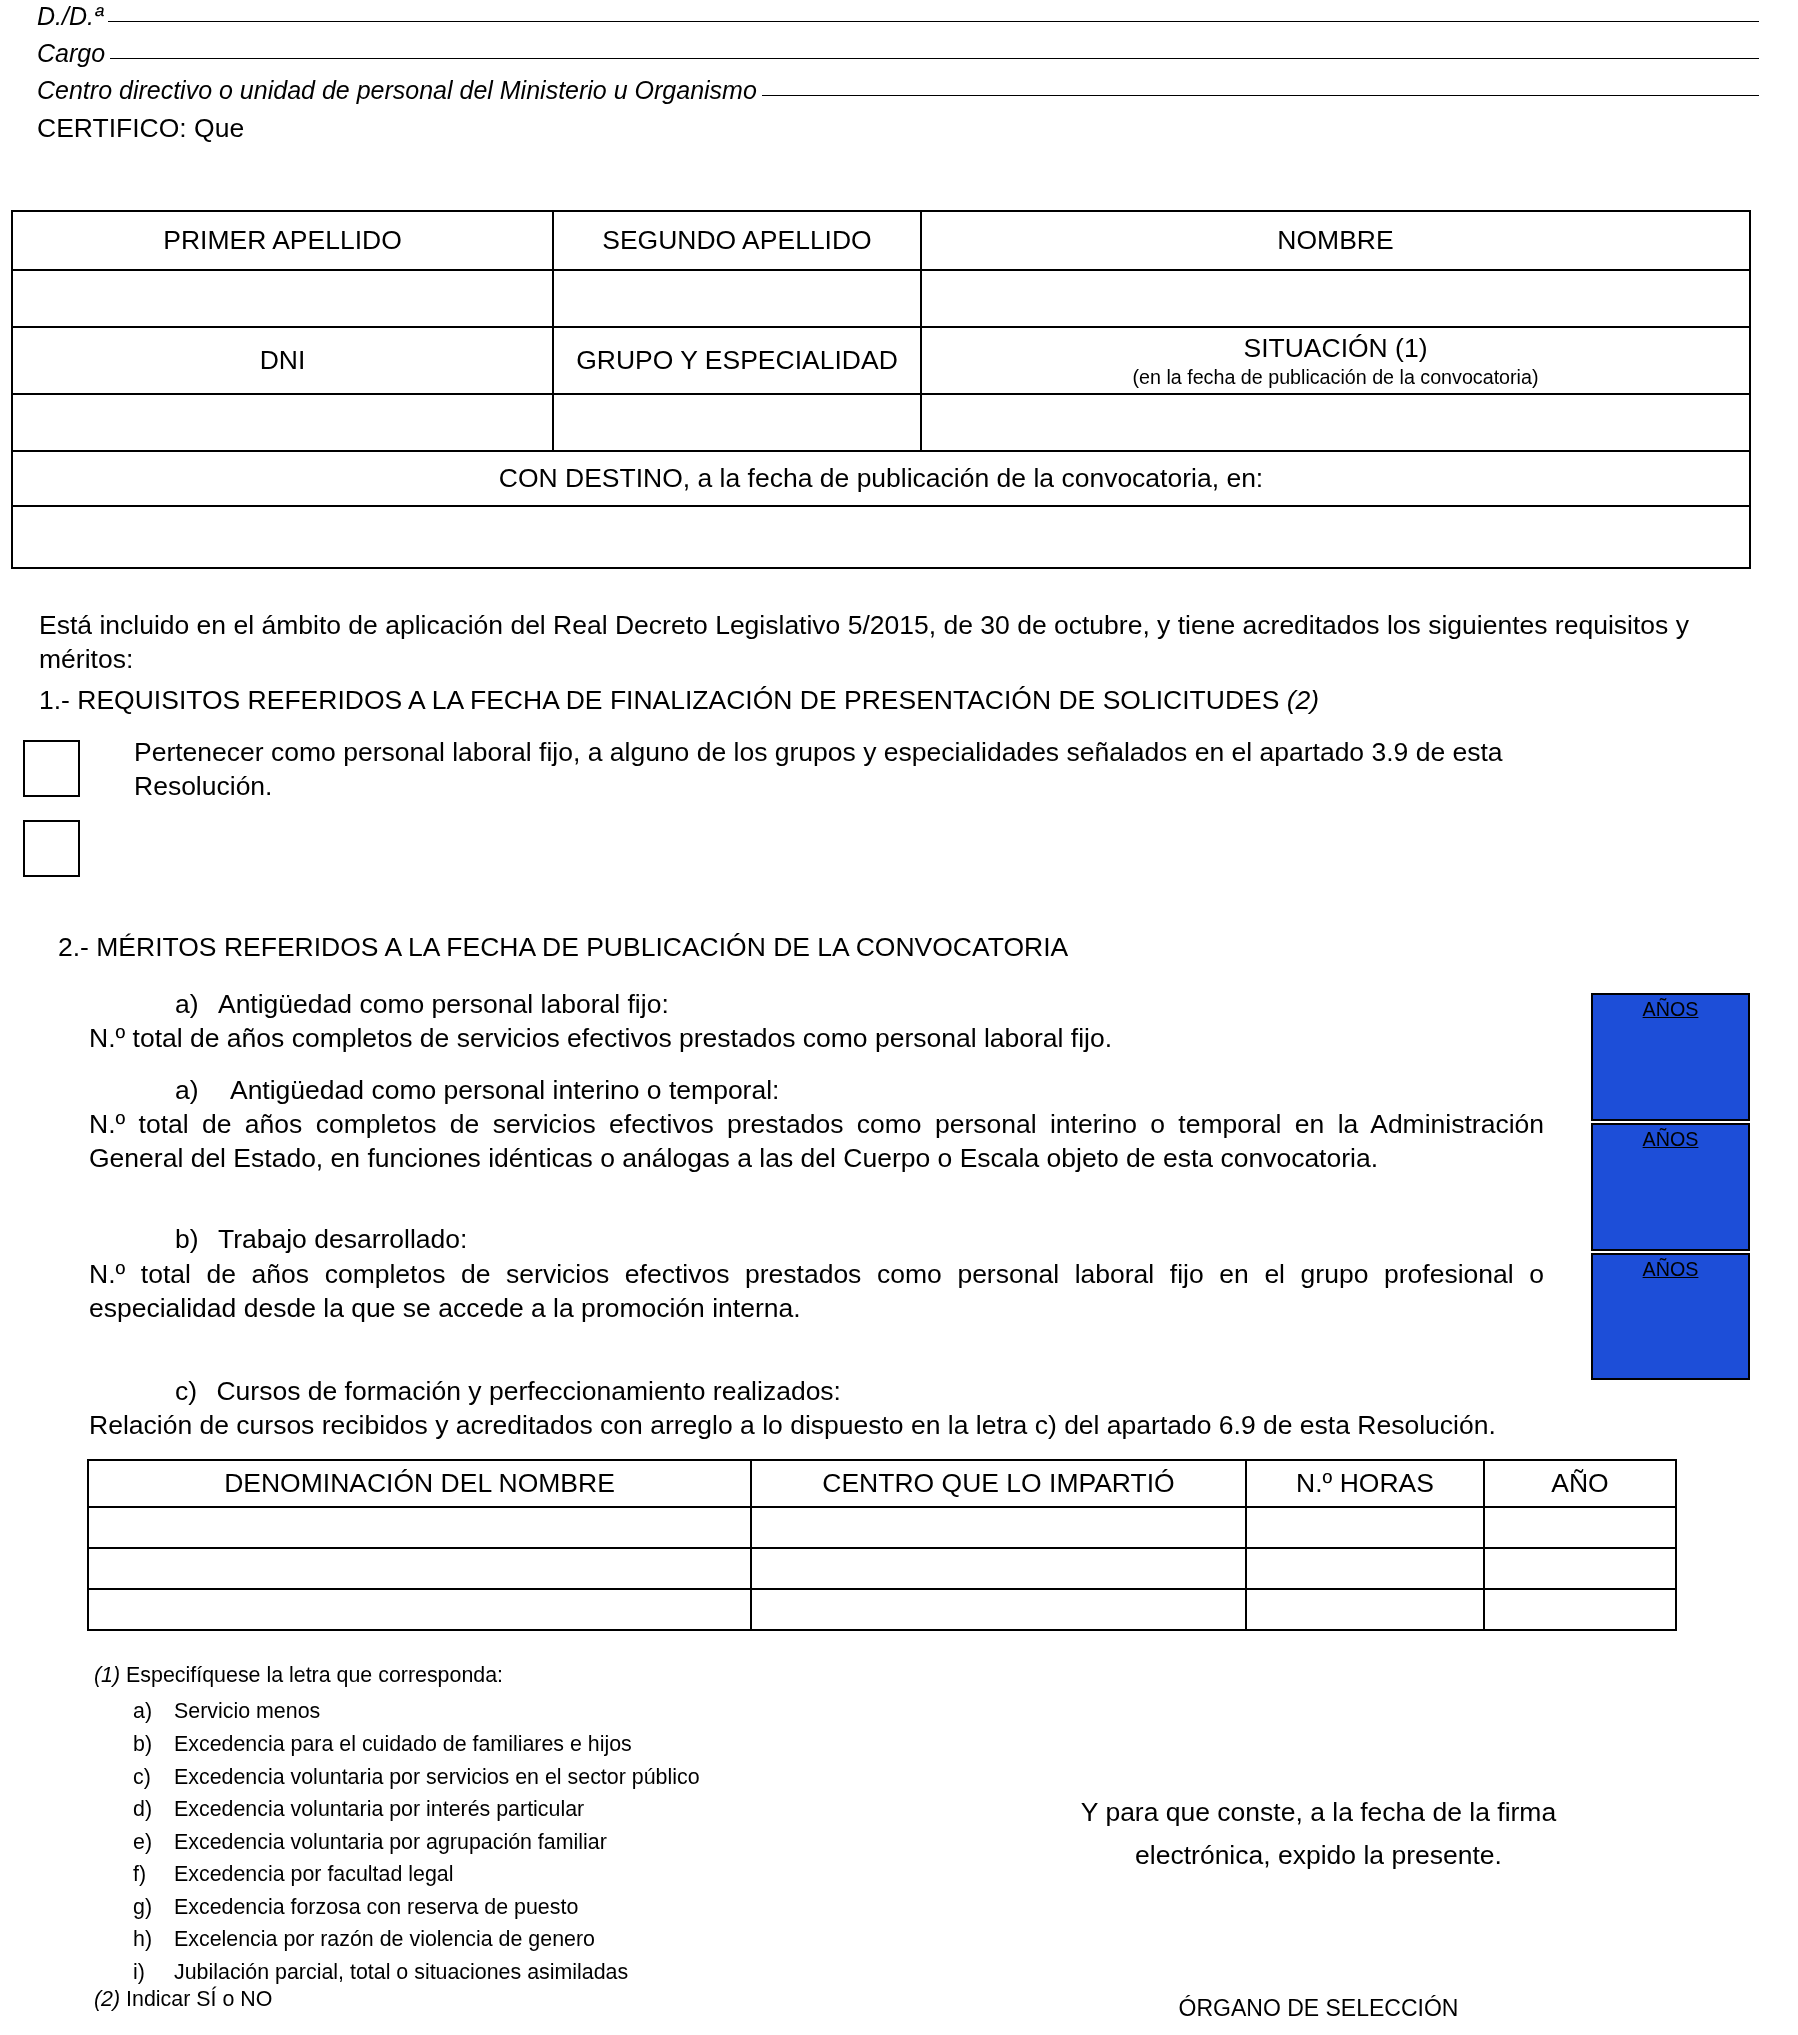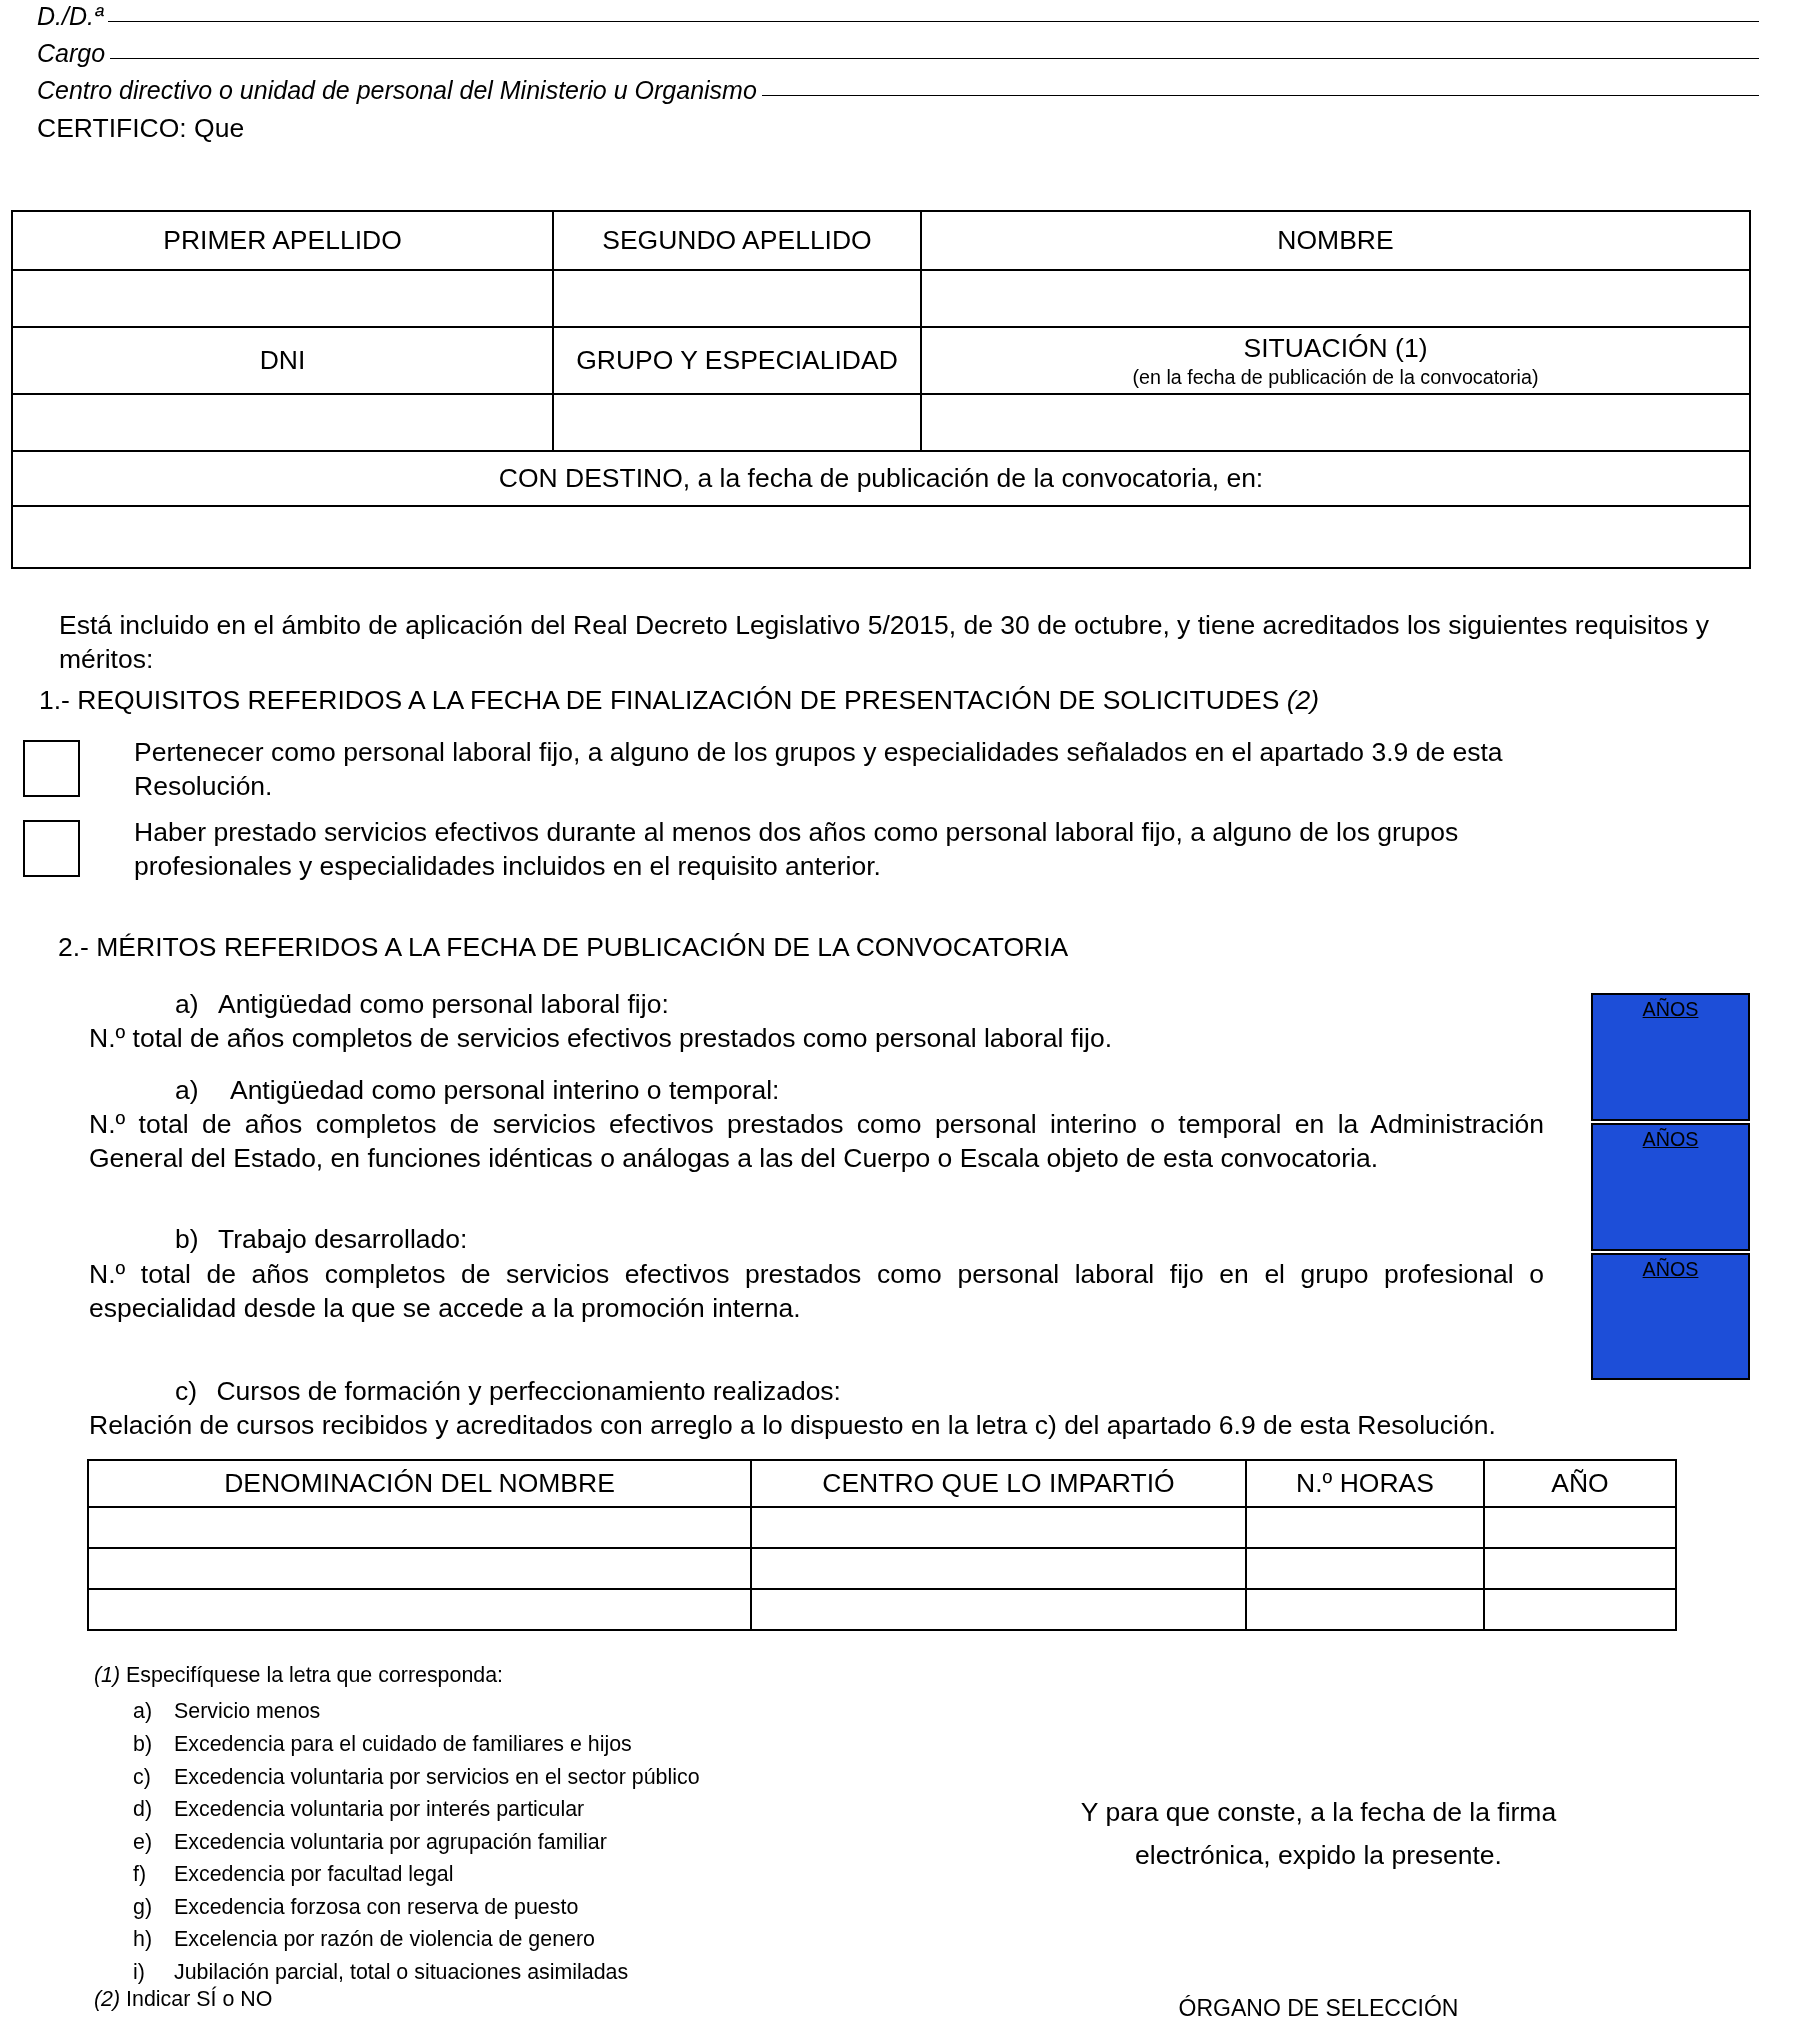--- a/index.html
+++ b/index.html
@@ -225,31 +225,30 @@
       </tr>
       <tr>
         <td class="destino" colspan="3">CON DESTINO, a la fecha de publicación de la convocatoria, en:</td>
       </tr>
       <tr>
         <td class="destino-blank" colspan="3"></td>
       </tr>
     </tbody>
   </table>
 
-  <div class="para" style="left:39px; top:608px; width:1668px;margin-left:20px;">Está incluido en el ámbito de aplicación del Real Decreto Legislativo 5/2015, de 30 de octubre, y tiene acreditados los siguientes requisitos y méritos:</div>
+  <div class="para" style="left:39px; top:608px; width:1668px;">Está incluido en el ámbito de aplicación del Real Decreto Legislativo 5/2015, de 30 de octubre, y tiene acreditados los siguientes requisitos y méritos:</div>
 
   <div class="heading" style="left:39px; top:683px;">
     <span>1.- REQUISITOS REFERIDOS A LA FECHA DE FINALIZACIÓN DE PRESENTACIÓN DE SOLICITUDES </span><span class="ital">(2)</span>
   </div>
 
   <div class="chk" style="left:23px; top:740px; width:53px; height:53px;"></div>
   <div class="para" style="left:134px; top:735px; width:1387px;">Pertenecer como personal laboral fijo, a alguno de los grupos y especialidades señalados en el apartado 3.9 de esta Resolución.</div>
 
   <div class="chk" style="left:23px; top:820px; width:53px; height:53px;"></div>
-  <div class="para" style="left:134px; top:815px; width:1387px;">Haber prestado servicios efectivos durante al menos dos años como personal laboral fijo, a alguno de los grupos profesionales y especialidades incluidos en el requisito anterior.</div>
 
   <div class="heading" style="left:58px; top:930px;">2.- MÉRITOS REFERIDOS A LA FECHA DE PUBLICACIÓN DE LA CONVOCATORIA</div>
 
   <div class="para" style="left:175px; top:987px; width:1327px;">
     <span>a)</span>
     <span style="margin-left:12px">Antigüedad como personal laboral fijo:</span>
   </div>
   <div class="para" style="left:89px; top:1021px; width:1455px;">N.º total de años completos de servicios efectivos prestados como personal laboral fijo.</div>
 
   <div class="para" style="left:175px; top:1073px; width:1327px;">

